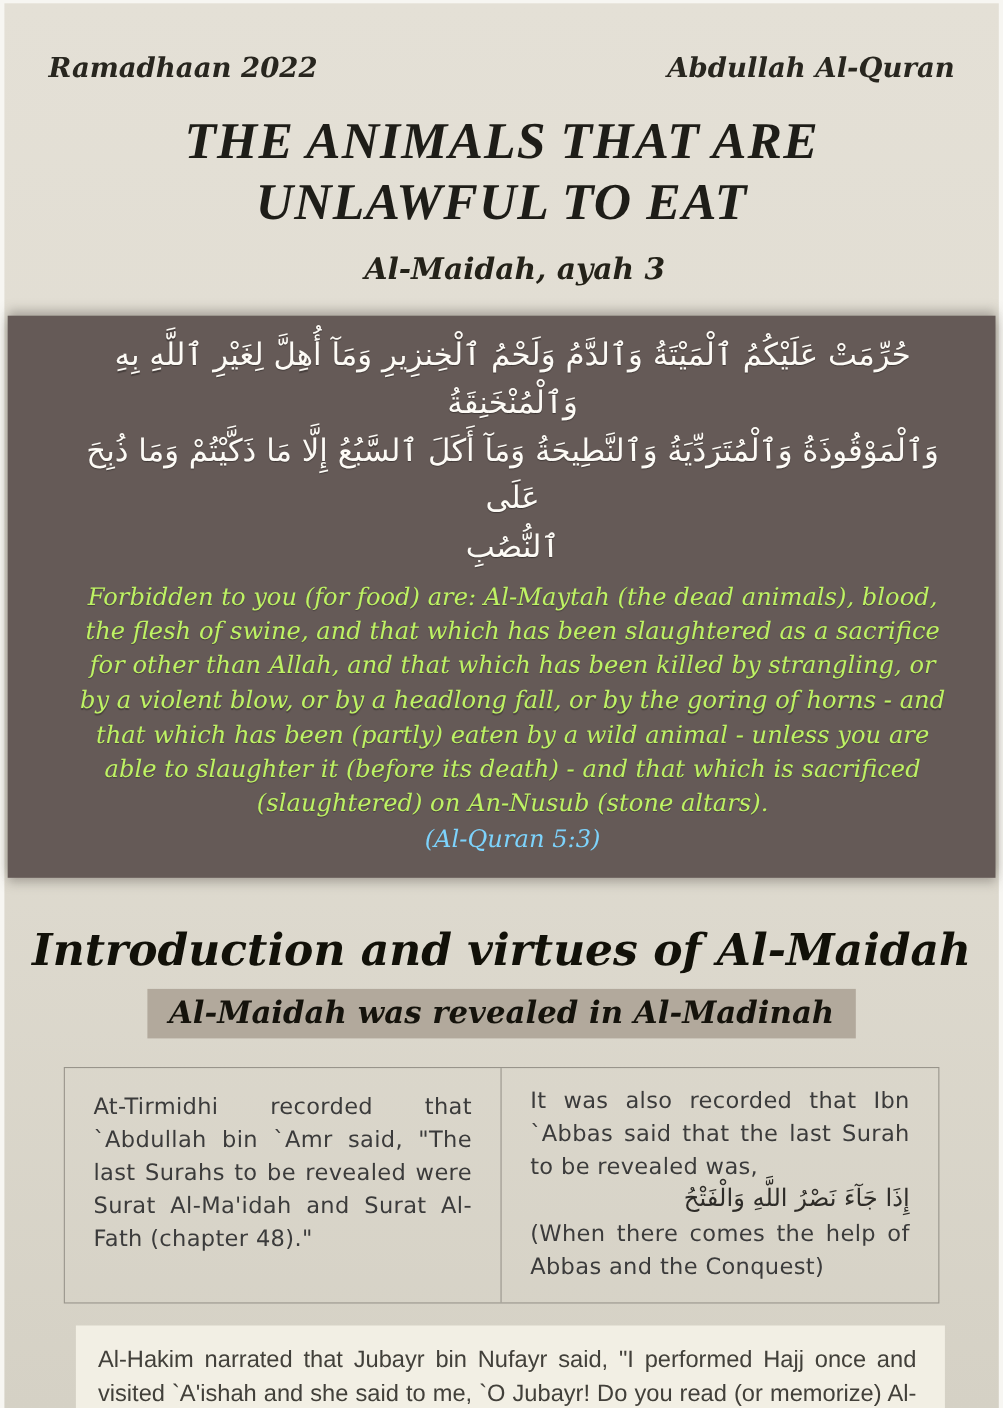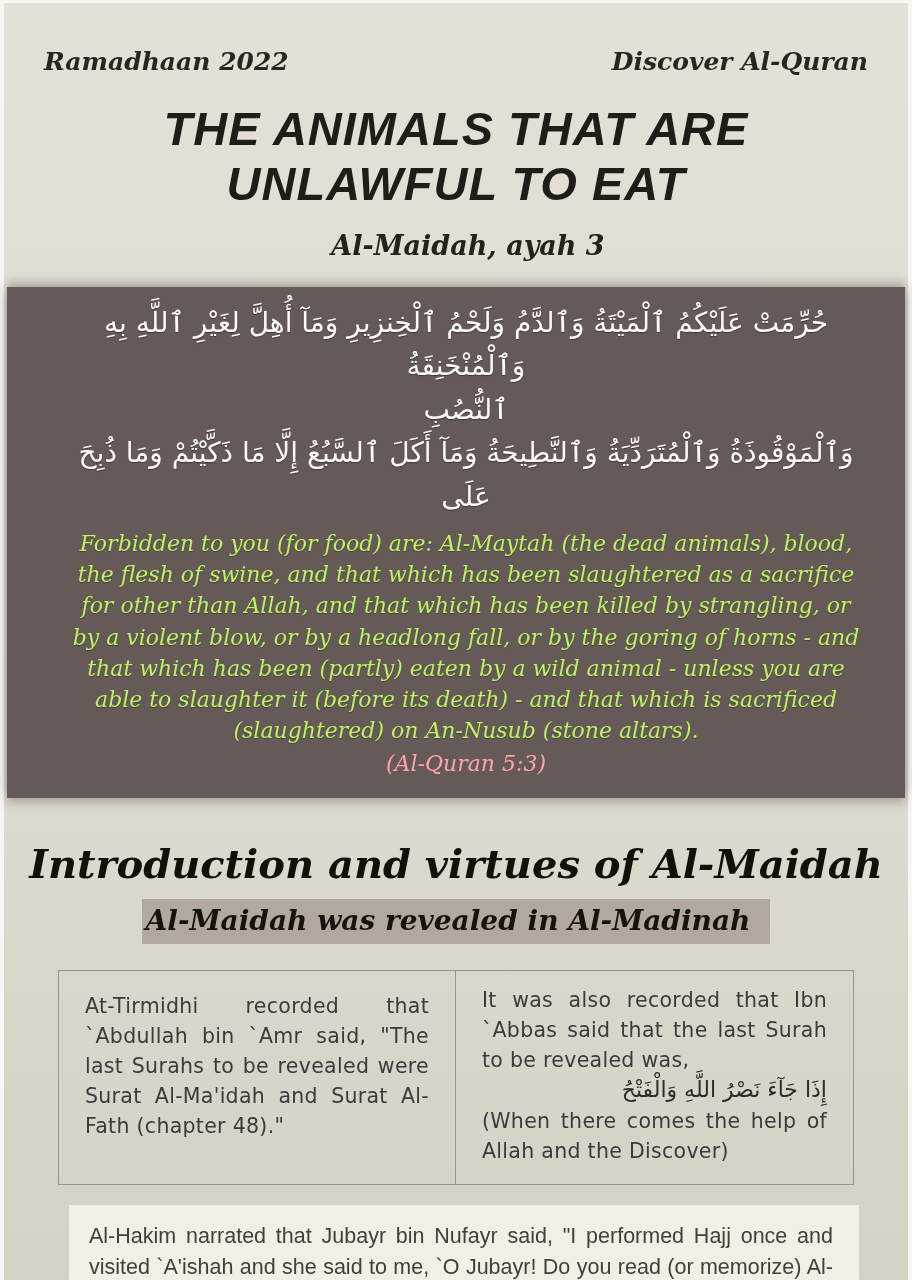--- a/index.html
+++ b/index.html
@@ -28,21 +28,21 @@
     font-style: italic;
     font-weight: bold;
     font-size: 25px;
     color: #28261f;
   }
 
   
   .main-title {
     margin-top: 26px;
     text-align: center;
-    font-family: Liberation Sans, sans-serif;
+    font-family: Liberation Serif, serif;
     font-style: italic;
     font-weight: 600;
     font-size: 47px;
     line-height: 1.17;
     letter-spacing: 1px;
     color: #1e1d18;
   }
   .main-title span { display: block; }
   .sub-title {
     margin-top: 18px;
@@ -81,38 +81,38 @@
     line-height: 1.42;
     color: #bef264;
     text-shadow: 0 1px 1px rgba(0,0,0,.3);
   }
   .verse-reference {
     text-align: center;
     font-family: "DejaVu Serif", serif;
     font-style: italic;
     font-size: 22px;
     line-height: 1.5;
-    color: #fca5a5;
+    color: #7dd3fc;
   }
 
   
   .section-heading {
     margin-top: 42px;
     text-align: center;
     font-family: "DejaVu Serif", serif;
     font-style: italic;
     font-weight: bold;
     font-size: 40px;
     color: #121109;
   }
   .highlight-wrap { text-align: center; margin-top: 12px; }
   .highlight-bar {
     display: inline-block;
     background: var(--highlight, #b2a99c);
-    padding: 5px 20px 7px 4px;
+    padding: 5px 20px 7px 20px;
     font-family: "DejaVu Serif", serif;
     font-style: italic;
     font-weight: bold;
     font-size: 28px;
     color: #15130c;
   }
 
   
   .columns-box {
     margin: 26px auto 16px auto;
@@ -157,52 +157,52 @@
   }
 </style>
 </head>
 <body>
 
 <div class="page">
   <div class="sheet">
 
     <div class="top-header">
       <span>Ramadhaan 2022</span>
-      <span>Discover Al-Quran</span>
+      <span>Abdullah Al-Quran</span>
     </div>
 
     <h1 class="main-title">
       <span>THE ANIMALS THAT ARE</span>
       <span>UNLAWFUL TO EAT</span>
     </h1>
 
     <div class="sub-title">Al-Maidah, ayah 3</div>
 
     <section class="verse-box">
       <div class="verse-arabic" dir="rtl">
         <div>حُرِّمَتْ عَلَيْكُمُ ٱلْمَيْتَةُ وَٱلدَّمُ وَلَحْمُ ٱلْخِنزِيرِ وَمَآ أُهِلَّ لِغَيْرِ ٱللَّهِ بِهِ وَٱلْمُنْخَنِقَةُ</div>
+        <div>وَٱلْمَوْقُوذَةُ وَٱلْمُتَرَدِّيَةُ وَٱلنَّطِيحَةُ وَمَآ أَكَلَ ٱلسَّبُعُ إِلَّا مَا ذَكَّيْتُمْ وَمَا ذُبِحَ عَلَى</div>
         <div>ٱلنُّصُبِ</div>
-        <div>وَٱلْمَوْقُوذَةُ وَٱلْمُتَرَدِّيَةُ وَٱلنَّطِيحَةُ وَمَآ أَكَلَ ٱلسَّبُعُ إِلَّا مَا ذَكَّيْتُمْ وَمَا ذُبِحَ عَلَى</div>
       </div>
       <div class="verse-translation">Forbidden to you (for food) are: Al-Maytah (the dead animals), blood, the flesh of swine, and that which has been slaughtered as a sacrifice for other than Allah, and that which has been killed by strangling, or by a violent blow, or by a headlong fall, or by the goring of horns - and that which has been (partly) eaten by a wild animal - unless you are able to slaughter it (before its death) - and that which is sacrificed (slaughtered) on An-Nusub (stone altars).</div>
       <div class="verse-reference">(Al-Quran 5:3)</div>
     </section>
 
     <h2 class="section-heading">Introduction and virtues of Al-Maidah</h2>
 
     <div class="highlight-wrap">
       <span class="highlight-bar">Al-Maidah was revealed in Al-Madinah</span>
     </div>
 
     <section class="columns-box">
       <div class="col col-left">At-Tirmidhi recorded that `Abdullah bin `Amr said, "The last Surahs to be revealed were Surat Al-Ma'idah and Surat Al-Fath (chapter 48)."</div>
       <div class="col col-right">
         <span>It was also recorded that Ibn `Abbas said that the last Surah to be revealed was,</span>
         <div class="col-arabic" dir="rtl">إِذَا جَآءَ نَصْرُ اللَّهِ وَالْفَتْحُ</div>
-        <span>(When there comes the help of Allah and the Discover)</span>
+        <span>(When there comes the help of Abbas and the Conquest)</span>
       </div>
     </section>
 
     <section class="note-box">
       <span>Al-Hakim narrated that Jubayr bin Nufayr said, "I performed Hajj once and visited `A'ishah and she said to me, `O Jubayr! Do you read (or memorize) Al-Ma'idah ' I answered `Yes.' She said, `It was the last Surah to be revealed. Therefore, whatever permissible matters you find in it, then consider (treat) them permissible. And whatever impermissible matters you find in it, then consider (treat) them impermissible.'"</span>
       
     </section>
 
   </div>
 </div>

